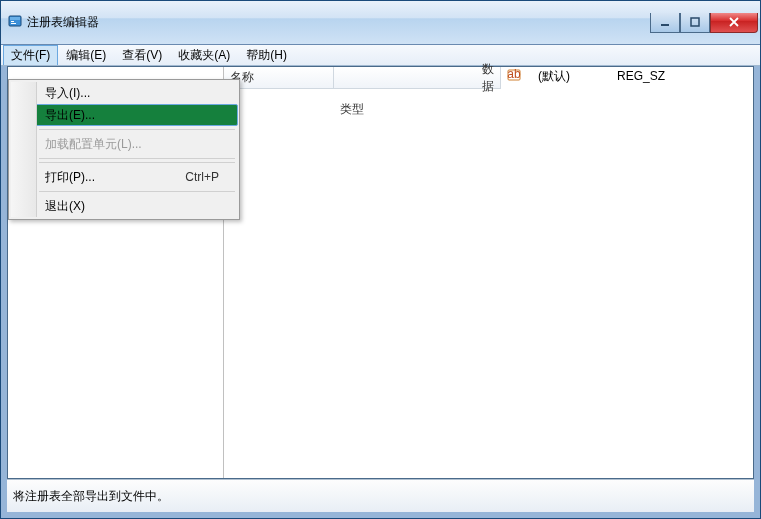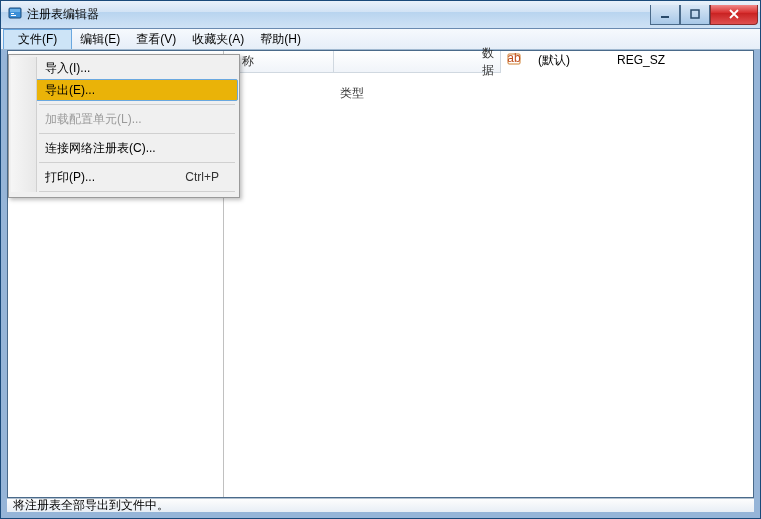--- a/index.html
+++ b/index.html
@@ -6,21 +6,21 @@
 html, body { width: 761px; height: 519px; overflow: hidden; }
 
 .window {
   width: 761px; height: 519px;
   background: linear-gradient(to bottom, #3a8ed7 0%, #3a8ed7 1%, #96b5d8 2%, #96b5d8 100%);
   border: 1px solid #1a4a7a;
   display: flex; flex-direction: column;
 }
 
 .titlebar {
-  height: 28px;
+  height: 44px;
   background: linear-gradient(to bottom, #e9f1fa 0%, #d2e3f5 40%, #b8d4ef 41%, #cfe2f5 100%);
   display: flex; align-items: center; justify-content: space-between;
   border-bottom: 1px solid #6a8ab0;
   padding-left: 6px;
 }
 .titlebar .title-left { display: flex; align-items: center; gap: 4px; }
 .titlebar .title-text { color: #000; }
 .win-controls { display: flex; height: 20px; margin-right: 2px; }
 .win-btn {
   width: 30px; height: 20px;
@@ -47,21 +47,21 @@
 .menu-item {
   display: flex; align-items: center;
   padding: 0 8px;
   color: #000;
   cursor: default;
 }
 .menu-item.open {
   background: #cde4f7;
   border: 1px solid #6aa8e0;
   border-bottom: none;
-  padding: 0 14px;
+  padding: 0 7px;
 }
 
 .workspace {
   flex: 1;
   background: #fff;
   margin: 0 6px;
   border: 1px solid #4a6a8a;
   display: flex; flex-direction: column;
   position: relative;
 }
@@ -95,21 +95,21 @@
 
 .list-body { flex: 1; }
 .list-row { display: flex; height: 18px; align-items: center; }
 .list-row .cell { padding: 0 6px; display: flex; align-items: center; gap: 17px; }
 .cell-name { width: 110px; }
 .cell-type { width: 142px; }
 .cell-data { flex: 1; }
 
 .dropdown {
   position: absolute;
-  top: 3px; left: 0;
+  top: 12px; left: 0;
   width: 232px;
   background: #f0f0f0;
   border: 1px solid #9a9a9a;
   box-shadow: 2px 2px 4px rgba(0,0,0,0.25);
   padding: 2px;
   z-index: 10;
 }
 .dd-inner {
   border-left: 28px solid #f0f0f0;
   position: relative;
@@ -121,35 +121,35 @@
 }
 .dd-item {
   display: flex; align-items: center; justify-content: space-between;
   height: 22px;
   padding: 0 18px 0 6px;
   color: #000;
   cursor: default;
 }
 .dd-item.disabled { color: #9a9a9a; }
 .dd-item.highlight {
-  background: #eab308;
+  background: #15803d;
   border: 1px solid #6aa8e0;
   margin: 0 -1px 0 -27px;
   padding: 0 17px 0 32px;
   border-radius: 2px;
   height: 22px;
 }
 .dd-sep {
   height: 1px; background: #d0d0d0;
   margin: 3px 2px 3px 0;
 }
 .dd-shortcut { color: #333; }
 
 .statusbar {
-  height: 14px;
+  height: 33px;
   background: linear-gradient(to bottom, #fdfdfd, #e8eef5);
   border-top: 1px solid #b0c0d0;
   margin: 0 6px 6px 6px;
   display: flex; align-items: center;
   padding: 0 6px;
   color: #000;
 }
 
 .reg-icon { width: 14px; height: 14px; }
 </style>
@@ -231,29 +231,29 @@
             <span>导入(I)...</span>
           </div>
           <div class="dd-item highlight">
             <span>导出(E)...</span>
           </div>
           <div class="dd-sep"></div>
           <div class="dd-item disabled">
             <span>加载配置单元(L)...</span>
           </div>
           <div class="dd-sep"></div>
-          <div class="dd-item">
-            <span>连接网络注册表(C)...</span>
-          </div>
           <div class="dd-sep"></div>
           <div class="dd-item">
             <span>打印(P)...</span>
             <span class="dd-shortcut">Ctrl+P</span>
           </div>
           <div class="dd-sep"></div>
+          <div class="dd-item">
+            <span>退出(X)</span>
+          </div>
         </div>
       </div>
 
     </div>
   </div>
 
   <div class="statusbar">
     <span>将注册表全部导出到文件中。</span>
   </div>
 

